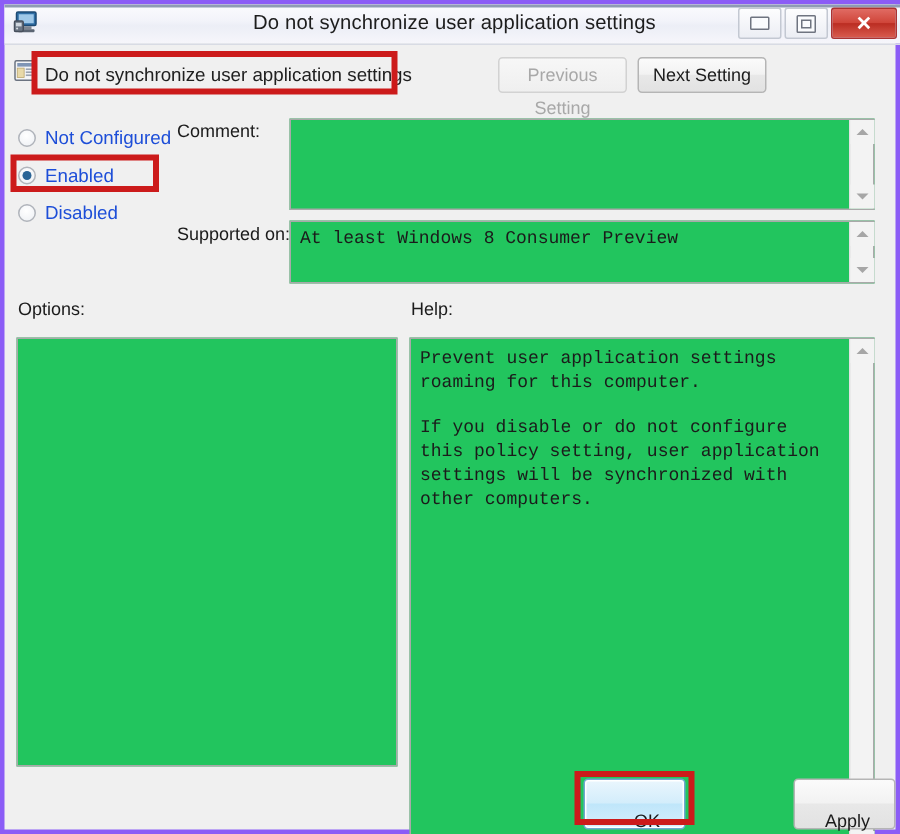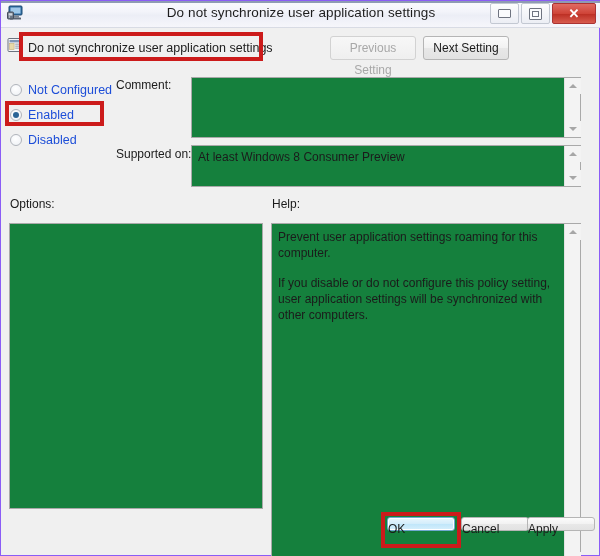--- a/index.html
+++ b/index.html
@@ -19,21 +19,21 @@
     background: #f0f0f0;
   }
 
   
   .window {
     position: absolute;
     left: 0; top: 0;
     width: 600px;
     height: 556px;
     box-sizing: border-box;
-    border: 1px solid #8b5cf6;
+    border: 3px solid #8b5cf6;
     background: #f0f0f0;
   }
 
   
   .titlebar {
     position: absolute;
     left: 0; top: 0;
     width: 600px;
     height: 27px;
     background: linear-gradient(to bottom,
@@ -183,22 +183,23 @@
     position: absolute;
     font-size: 12px;
     color: #1b1b1b;
     white-space: nowrap;
   }
 
   
   .field {
     position: absolute;
     box-sizing: border-box;
-    background: #15803d;
+    background: #22c55e;
     border: 1px solid #a9a9a9;
+    font-family: Liberation Mono, monospace;
   }
   .field-text {
     position: absolute;
     left: 6px; top: 4px;
     right: 20px;
     font-size: 12px;
     color: #1b1b1b;
   }
 
   
@@ -243,31 +244,31 @@
     color: #1b1b1b;
     line-height: 16px;
   }
   .help-body p { margin: 0 0 14px 0; }
   .help-body p:last-child { margin-bottom: 16px; }
 
   
   .dlg-btn {
     position: absolute;
     top: 516px;
-    width: 68px; height: 14px;
+    width: 68px; height: 25px;
     box-sizing: border-box;
     border: 1px solid #b5b5b5;
     border-radius: 3px;
     background: linear-gradient(to bottom, #fbfbfb 0%, #f2f2f2 48%, #e8e8e8 50%, #e2e2e2 100%);
     font-family: "Liberation Sans", sans-serif;
     font-size: 12px;
     color: #1b1b1b;
-    text-align: left;
+    text-align: right;
     line-height: 23px;
-    padding: 0;
+    padding: 16px;
   }
   .dlg-btn.ok {
     left: 386px;
     border: 1px solid #6fa8d0;
     background: linear-gradient(to bottom, #eaf6fd 0%, #d3edfb 48%, #bfe6fa 50%, #d6effc 100%);
     box-shadow: 0 0 0 1px #ffffff inset;
   }
   .dlg-btn.cancel { left: 460px; }
   .dlg-btn.apply  { left: 526px; }
 
@@ -389,21 +390,20 @@
         <div class="arrow up">
             <span class="tri-up"></span>
           </div>
         <div class="arrow down">
             <span class="tri-down"></span>
           </div>
       </div>
     </div>
 
     <button class="dlg-btn ok">OK</button>
-    <button class="dlg-btn cancel">Cancel</button>
     <button class="dlg-btn apply">Apply</button>
 
     <div class="annot" style="left:18px;  top:31px;  width:244px; height:29px"></div>
     <div class="annot" style="left:4px;   top:100px; width:99px;  height:25px"></div>
     <div class="annot" style="left:380px; top:511px; width:80px;  height:36px"></div>
 
   </div>
 </div>
 
 </body></html>

